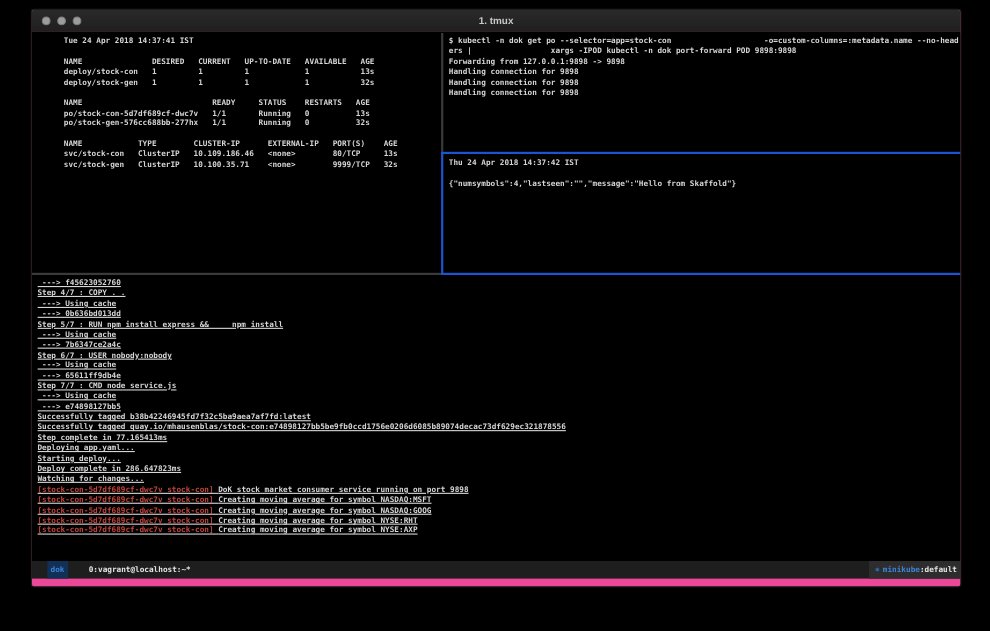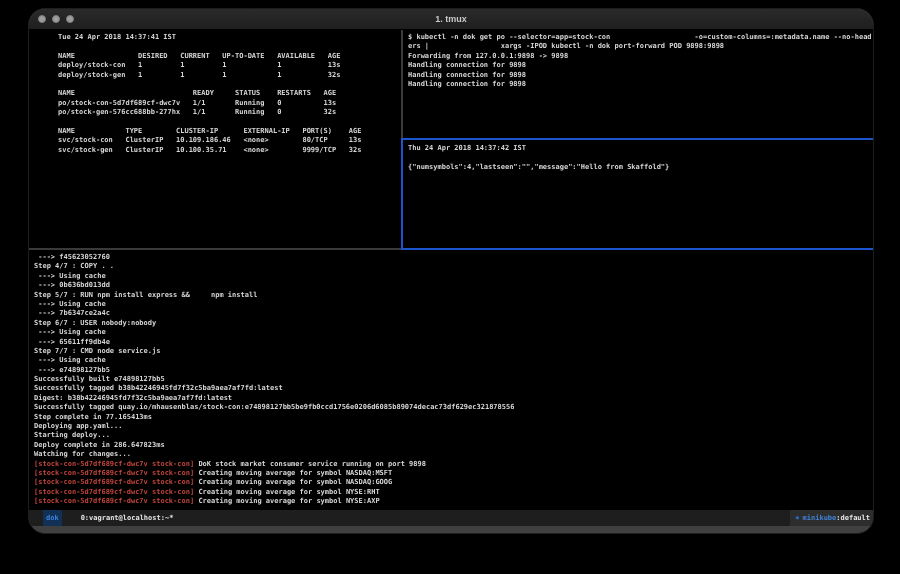--- a/index.html
+++ b/index.html
@@ -1,41 +1,41 @@
 <!DOCTYPE html>
 <html><head>
 <meta charset="utf-8">
 <style>
   html,body{margin:0;padding:0;}
   body{width:900px;height:574px;background:#000;overflow:hidden;position:relative;}
 
   .window{
     position:absolute;left:28px;top:8px;width:846px;height:526px;
-    background:#404040;border:1px solid #1d1d1d;border-radius:17px;
+    background:#ec4899;border:1px solid #1d1d1d;border-radius:3px;
     overflow:hidden;box-sizing:border-box;
   }
 
   
   .titlebar{height:20px;background:linear-gradient(#2a2a2a,#1f1f1f);
     position:relative;display:flex;align-items:center;justify-content:center;
     border-bottom:1px solid #000;}
   .lights{position:absolute;left:9px;top:6px;display:flex;gap:6px;}
   .light{width:8px;height:8px;border-radius:50%;background:#9d9d9d;border:1px solid #7c7c7c;box-sizing:border-box;}
   .title{font-family:"Liberation Sans",sans-serif;font-size:9px;font-weight:bold;color:#c8c8c8;}
 
   
   .term{position:absolute;left:0;top:21px;width:846px;height:480px;background:#000;
     font-family:"DejaVu Sans Mono",monospace;font-size:7px;font-weight:bold;color:#d6d6d6;}
   .pane{position:absolute;padding:3px 0 0 5px;overflow:hidden;box-sizing:border-box;}
   .tline{height:9.4px;line-height:9.4px;white-space:pre;overflow:hidden;}
 
   .pane-tl{left:0;top:0;width:372px;height:218px;margin-left:24px;}
   .pane-tr{left:374px;top:0;width:472px;height:108px;}
   .pane-mr{left:374px;top:111px;width:472px;height:107px;}
-  .pane-bottom{left:0;top:220px;width:846px;height:260px;}
+  .pane-bottom{left:0;top:220px;width:846px;height:260px;text-decoration:underline;}
 
   .pborder{position:absolute;}
   .vb-gray{left:372px;top:0;width:2px;height:108px;background:#3a3a3a;}
   .vb-blue{left:372px;top:108px;width:2px;height:112px;background:#1d54cf;}
   .hb-blue1{left:372px;top:108px;width:474px;height:2px;background:#1d54cf;}
   .hb-gray{left:0;top:218px;width:372px;height:2px;background:#3a3a3a;}
   .hb-blue2{left:372px;top:218px;width:474px;height:2px;background:#1d54cf;}
 
   .cyan{color:#2fb0a8;}
   .red{color:#c0443c;}
@@ -116,23 +116,21 @@
         <div class="tline"> ---&gt; 0b636bd013dd</div>
         <div class="tline">Step 5/7 : RUN npm install express &amp;&amp;     npm install</div>
         <div class="tline"> ---&gt; Using cache</div>
         <div class="tline"> ---&gt; 7b6347ce2a4c</div>
         <div class="tline">Step 6/7 : USER nobody:nobody</div>
         <div class="tline"> ---&gt; Using cache</div>
         <div class="tline"> ---&gt; 65611ff9db4e</div>
         <div class="tline">Step 7/7 : CMD node service.js</div>
         <div class="tline"> ---&gt; Using cache</div>
         <div class="tline"> ---&gt; e74898127bb5</div>
-        <div class="tline">Successfully built e74898127bb5</div>
         <div class="tline">Successfully tagged b38b42246945fd7f32c5ba9aea7af7fd:latest</div>
-        <div class="tline">Digest: b38b42246945fd7f32c5ba9aea7af7fd:latest</div>
         <div class="tline">Successfully tagged quay.io/mhausenblas/stock-con:e74898127bb5be9fb0ccd1756e0206d6085b89074decac73df629ec321878556</div>
         <div class="tline">Step complete in 77.165413ms</div>
         <div class="tline">Deploying app.yaml...</div>
         <div class="tline">Starting deploy...</div>
         <div class="tline">Deploy complete in 286.647823ms</div>
         <div class="tline">Watching for changes...</div>
         <div class="tline"><span class="red">[stock-con-5d7df689cf-dwc7v stock-con] </span><span>DoK stock market consumer service running on port 9898</span></div>
         <div class="tline"><span class="red">[stock-con-5d7df689cf-dwc7v stock-con] </span><span>Creating moving average for symbol NASDAQ:MSFT</span></div>
         <div class="tline"><span class="red">[stock-con-5d7df689cf-dwc7v stock-con] </span><span>Creating moving average for symbol NASDAQ:GOOG</span></div>
         <div class="tline"><span class="red">[stock-con-5d7df689cf-dwc7v stock-con] </span><span>Creating moving average for symbol NYSE:RHT</span></div>

